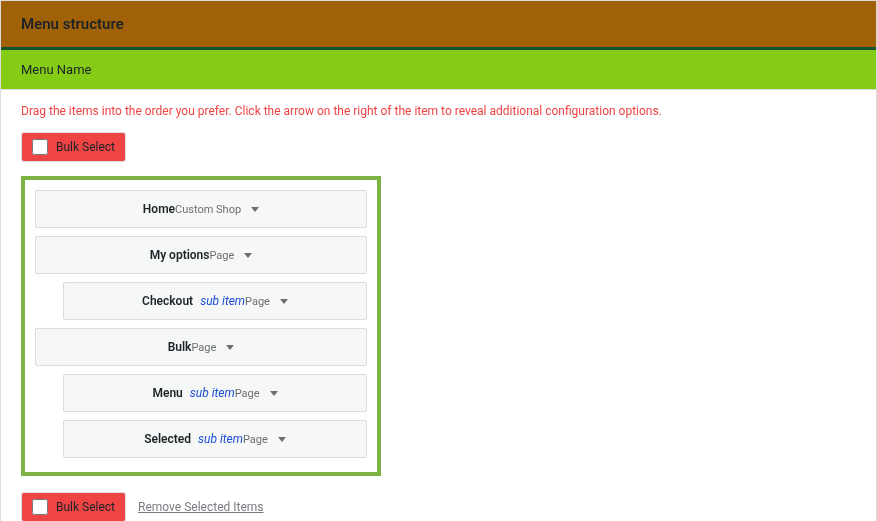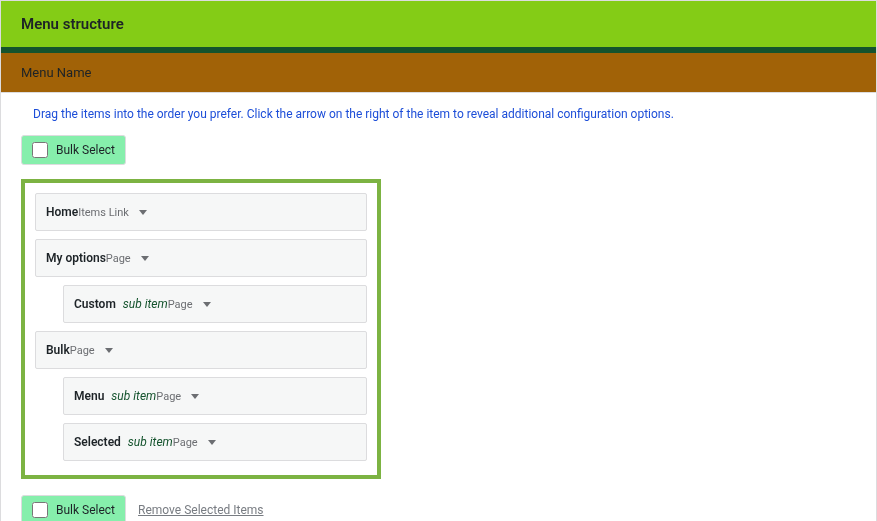--- a/index.html
+++ b/index.html
@@ -8,69 +8,69 @@
       font-size: 13px;
       color: #1d2327;
       background: #fff;
       width: 877px;
     }
     .panel {
       border: 1px solid #dcdcde;
       background: #fff;
     }
     .panel-header {
-      background: #84cc16;
-      border-bottom: 6px solid #14532d;
+      background: #a16207;
+      border-bottom: 3px solid #14532d;
       padding: 14px 20px;
     }
     .panel-title {
       font-size: 15px;
       font-weight: 600;
     }
     .menu-name-row {
-      background: #a16207;
+      background: #84cc16;
       border-bottom: 1px solid #dcdcde;
       padding: 12px 20px;
       display: flex;
       align-items: center;
       gap: 12px;
     }
     .menu-name-label {
       font-size: 13px;
       color: #1d2327;
     }
     .menu-name-input {
       border: 1px solid #8c8f94;
       border-radius: 3px;
       padding: 4px 8px;
       font-size: 13px;
       width: 210px;
       height: 30px;
     }
     .instructions {
-      padding: 14px 32px 10px;
-      font-size: 12px;
-      color: #1d4ed8;
+      padding: 14px 20px 10px;
+      font-size: 12px;
+      color: #ef4444;
     }
     .bulk-row {
       padding: 4px 20px 14px;
       display: flex;
       align-items: center;
       gap: 12px;
     }
     .bulk-box {
       border: 1px solid #dcdcde;
       border-radius: 3px;
       padding: 6px 10px;
       display: inline-flex;
       align-items: center;
       gap: 8px;
       font-size: 12px;
       cursor: pointer;
-      background: #86efac;
+      background: #ef4444;
     }
     .bulk-box input[type="checkbox"] {
       width: 16px;
       height: 16px;
       cursor: pointer;
     }
     .remove-link {
       font-size: 12px;
       color: #787c82;
       text-decoration: underline;
@@ -82,38 +82,38 @@
       padding: 10px 10px 14px;
       width: 360px;
     }
     .menu-item {
       border: 1px solid #dcdcde;
       background: #f6f7f7;
       border-radius: 2px;
       height: 38px;
       display: flex;
       align-items: center;
-      justify-content: flex-start;
-      padding: 0 10px;
+      justify-content: center;
+      padding: 0 16px;
       margin-bottom: 8px;
       cursor: move;
     }
     .menu-item:last-child { margin-bottom: 0; }
     .menu-item.depth-1 {
       margin-left: 28px;
     }
     .menu-item-title {
       font-size: 12px;
       font-weight: 600;
       color: #1d2327;
     }
     .sub-label {
       font-style: italic;
       font-weight: normal;
-      color: #14532d;
+      color: #1d4ed8;
       margin-left: 4px;
     }
     .menu-item-right {
       display: flex;
       align-items: center;
       gap: 10px;
     }
     .menu-item-type {
       font-size: 11px;
       color: #6c6e72;
@@ -150,36 +150,36 @@
       <input type="checkbox" style="">
       <span>Bulk Select</span>
     </label>
   </div>
 
   <div class="menu-items-wrap">
 
     <div class="menu-item">
       <span class="menu-item-title">Home</span>
       <span class="menu-item-right">
-        <span class="menu-item-type">Items Link</span>
+        <span class="menu-item-type">Custom Shop</span>
         <span class="chevron"></span>
       </span>
     </div>
 
     <div class="menu-item">
       <span class="menu-item-title">My options</span>
       <span class="menu-item-right">
         <span class="menu-item-type">Page</span>
         <span class="chevron"></span>
       </span>
     </div>
 
     <div class="menu-item depth-1">
       <span class="menu-item-title">
-        <span>Custom</span>
+        <span>Checkout</span>
         <span class="sub-label">sub item</span>
       </span>
       <span class="menu-item-right">
         <span class="menu-item-type">Page</span>
         <span class="chevron"></span>
       </span>
     </div>
 
     <div class="menu-item">
       <span class="menu-item-title">Bulk</span>

